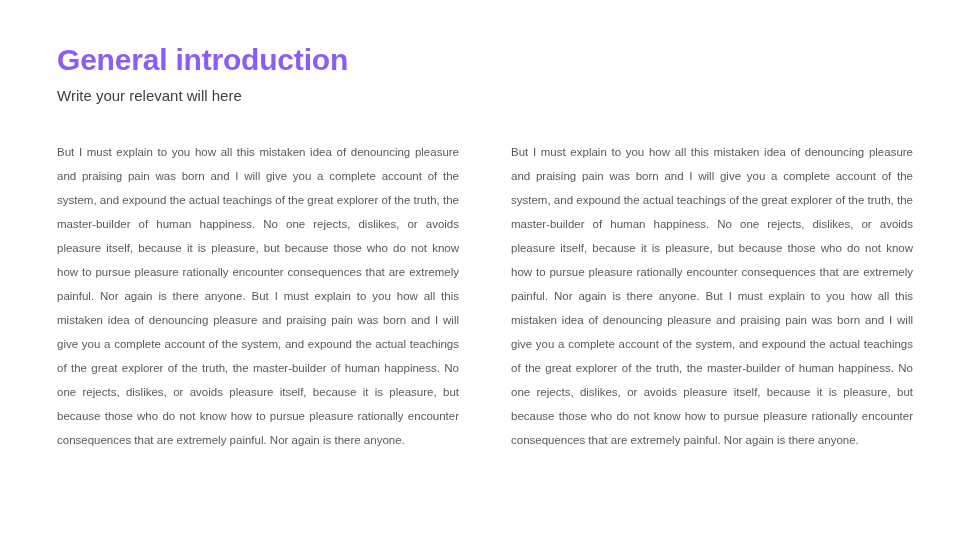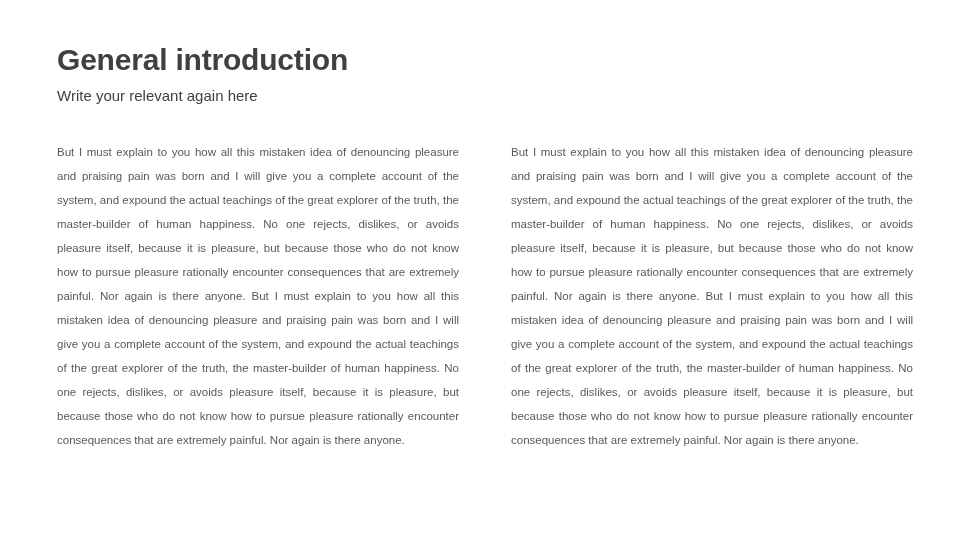--- a/index.html
+++ b/index.html
@@ -22,21 +22,21 @@
   }
   .header {
     position: absolute;
     left: 57px;
     top: 42px;
     width: 860px;
   }
   .slide-title {
     font-size: 30px;
     font-weight: bold;
-    color: #404040;
+    color: #8b5cf6;
     line-height: 36px;
     letter-spacing: -0.2px;
     margin: 0;
     white-space: nowrap;
   }
   .slide-subtitle {
     font-size: 15px;
     font-weight: normal;
     color: #3f3f3f;
     line-height: 20px;
@@ -68,21 +68,21 @@
     margin: 0;
   }
 </style>
 </head>
 <body>
 
 <div class="slide">
 
   <div class="header">
     <h1 class="slide-title">General introduction</h1>
-    <div class="slide-subtitle">Write your relevant again here</div>
+    <div class="slide-subtitle">Write your relevant will here</div>
   </div>
 
   <div class="body-columns">
 
     <div class="text-column">
       <p>But I must explain to you how all this mistaken idea of denouncing pleasure and praising pain was born and I will give you a complete account of the system, and expound the actual teachings of the great explorer of the truth, the master-builder of human happiness. No one rejects, dislikes, or avoids pleasure itself, because it is pleasure, but because those who do not know how to pursue pleasure rationally encounter consequences that are extremely painful. Nor again is there anyone. But I must explain to you how all this mistaken idea of denouncing pleasure and praising pain was born and I will give you a complete account of the system, and expound the actual teachings of the great explorer of the truth, the master-builder of human happiness. No one rejects, dislikes, or avoids pleasure itself, because it is pleasure, but because those who do not know how to pursue pleasure rationally encounter consequences that are extremely painful. Nor again is there anyone.</p>
     </div>
 
     <div class="text-column">
       <p>But I must explain to you how all this mistaken idea of denouncing pleasure and praising pain was born and I will give you a complete account of the system, and expound the actual teachings of the great explorer of the truth, the master-builder of human happiness. No one rejects, dislikes, or avoids pleasure itself, because it is pleasure, but because those who do not know how to pursue pleasure rationally encounter consequences that are extremely painful. Nor again is there anyone. But I must explain to you how all this mistaken idea of denouncing pleasure and praising pain was born and I will give you a complete account of the system, and expound the actual teachings of the great explorer of the truth, the master-builder of human happiness. No one rejects, dislikes, or avoids pleasure itself, because it is pleasure, but because those who do not know how to pursue pleasure rationally encounter consequences that are extremely painful. Nor again is there anyone.</p>

